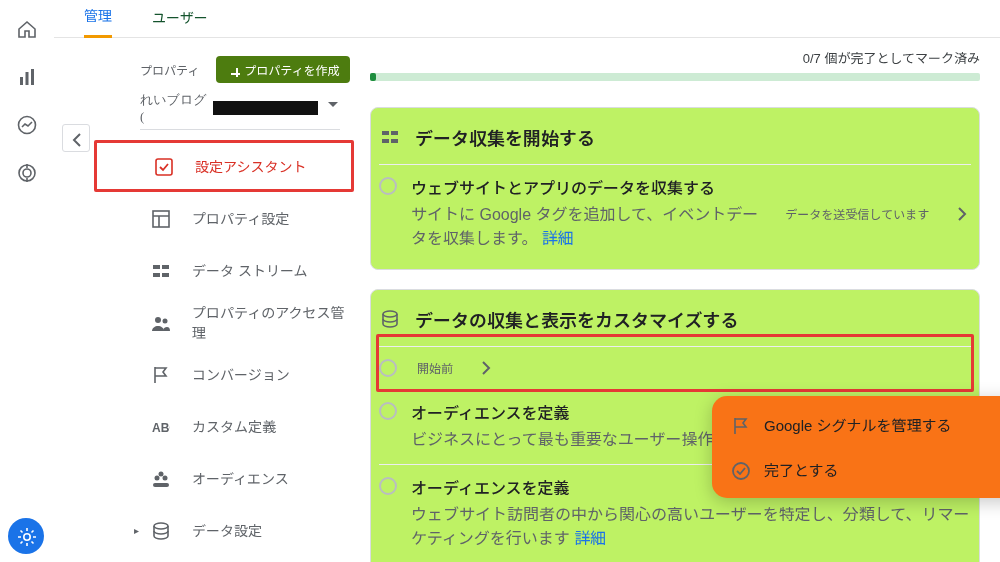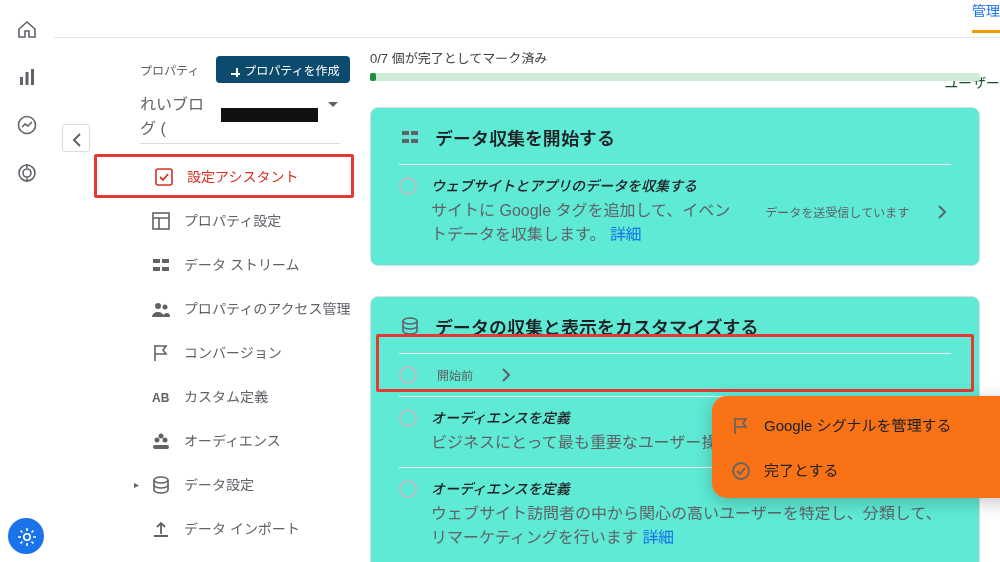--- a/index.html
+++ b/index.html
@@ -40,21 +40,20 @@
   .topnav {
     position: absolute;
     left: 54px; top: 0;
     height: 38px;
     display:flex;
     align-items: flex-end;
     gap: 40px;
     padding-left: 30px;
     border-bottom: 1px solid #e4e4e4;
     right: 0;
-    flex-direction: column;
   }
   .topnav .tab { padding-bottom: 10px; font-size:14px; color:#14532d; cursor:pointer; }
   .topnav .tab.active { color:#1a73e8; border-bottom: 3px solid #f29900; margin-bottom:-1px; }
 
   
   .leftcol {
     position: absolute;
     left: 94px;
     top: 50px;
     width: 260px;
@@ -64,87 +63,88 @@
     left: 62px; top: 124px;
     width: 28px; height:28px;
     border:1px solid #dadce0; border-radius:3px;
     display:flex; align-items:center; justify-content:center;
     color:#5f6368; background:#fff;
   }
 
   .prophdr { display:flex; align-items:center; gap:17px; padding: 6px 0 2px 46px; }
   .prophdr .lbl { font-size:12px; color:#5f6368; }
   .createbtn {
-    background:#0c4a6e; color:#fff; border-radius:4px;
+    background:#4d7c0f; color:#fff; border-radius:4px;
     font-size:12px; padding:5px 10px; display:inline-flex; align-items:center; gap:4px;
     cursor:pointer;
   }
   .propsel {
     margin: 6px 0 10px 46px;
     display:flex; align-items:center;
-    font-size:16px; color:#5f6368;
+    font-size:13px; color:#5f6368;
     position:relative;
     padding-right: 22px;
     width: 200px;
     border-bottom: 1px solid #dadce0;
     padding-bottom: 4px;
+    font-family: Liberation Serif, serif;
   }
   .propsel .mask { display:inline-block; background:#111; width:110px; height:14px; margin-left:2px;}
   .propsel .caret { position:absolute; right:2px; top:2px; }
 
   .navlist { margin-top: 10px; }
   .navitem {
     display:flex; align-items:center;
-    height: 44px;
+    height: 52px;
     padding-left: 56px;
-    gap: 14px;
+    gap: 22px;
     font-size: 14px;
     color:#5f6368;
     cursor:pointer;
     position: relative;
   }
   .navitem .ic { width:20px; color:#5f6368; display:flex; }
   .navitem.active { color:#d93025; }
   .navitem.active .ic { color:#d93025; }
   .navitem .expand { position:absolute; left:40px; font-size:10px; }
   .hl-red { border: 3px solid #e53935; border-radius:2px; }
   .hl-wrap { position:absolute; border:3px solid #e53935; border-radius:2px; pointer-events:none; }
 
   
   .main {
     position: absolute;
     left: 370px;
     right: 20px;
     top: 44px;
   }
-  .progress-lbl { font-size:13px; color:#3c4043; padding: 4px 0 6px; }
+  .progress-lbl { font-size:13px; color:#3c4043; padding: 4px 0 6px; text-align: right; }
   .pbar { height:8px; background:#cdebd4; border-radius:2px; position:relative; margin-bottom: 26px; }
   .pbar .fill { position:absolute; left:0; top:0; bottom:0; width:6px; background:#1e8e3e; border-radius:2px; }
 
   .card {
     border:1px solid #dadce0; border-radius:8px;
-    padding: 16px 28px 6px;
-    margin-bottom: 30px;
-    background:#5eead4;
+    padding: 16px 8px 6px;
+    margin-bottom: 19px;
+    background:#bef264;
   }
   .card-h { display:flex; align-items:center; gap:14px; font-size:18px; font-weight:600; color:#202124; margin-bottom:14px; }
   .card-h .ic { color:#5f6368; }
 
   .row {
     display:flex; align-items:flex-start;
     padding: 10px 0 12px;
     border-top:1px solid #eceef0;
     gap: 14px;
   }
   .row:first-of-type { border-top:none; }
   .row .radio {
     width:18px; height:18px; border:2px solid #b9bdc1; border-radius:50%; flex:none; margin-top:2px;
   }
   .row .txt { flex:1; }
-  .row .t { font-size:14px; color:#202124; font-weight:500;font-style:italic; }
+  .row .t { font-size:16px; color:#202124; font-weight:500; }
   .row .d { font-size:16px; color:#5f6368; margin-top:4px; line-height:1.5; }
   .row .link { color:#1a73e8; cursor:pointer; }
   .row .status { font-size:12px; color:#5f6368; white-space:nowrap; align-self:center; padding-left:6px; }
   .row .chev { color:#5f6368; align-self:center; padding-left:8px; cursor:pointer; }
 
   
   .menu {
     position:absolute;
     left: 712px;
     top: 396px;

